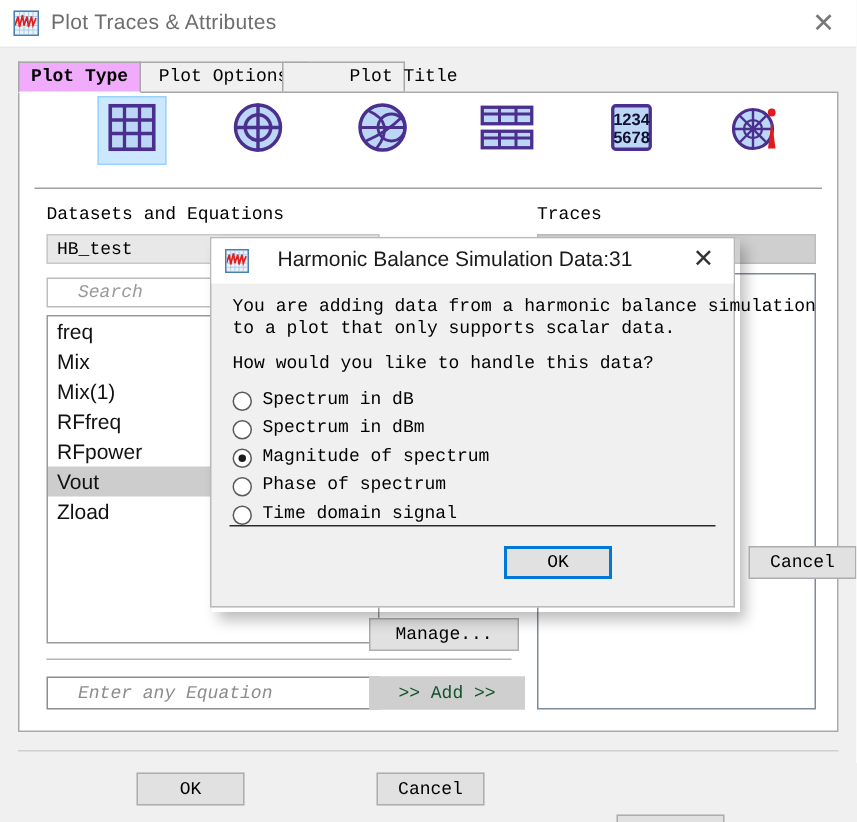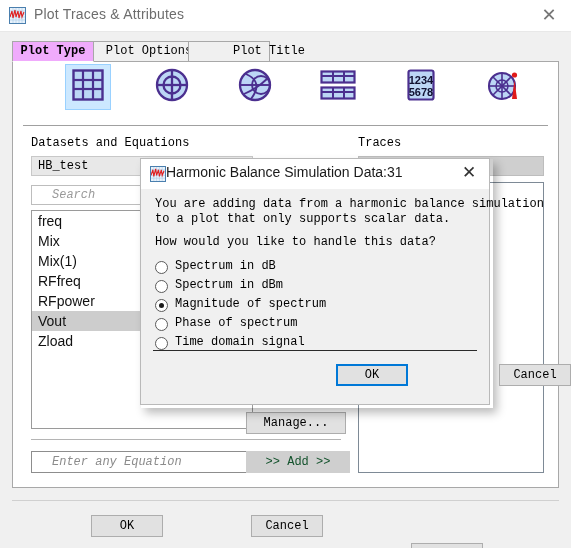--- a/index.html
+++ b/index.html
@@ -253,21 +253,21 @@
   }
   .m-icon {
     position: absolute; left: 9px; top: 7px;
     width: 16px; height: 16px;
     background: #cfe4f5;
     border: 1px solid #4a7fae;
     box-sizing: border-box;
     overflow: hidden;
   }
   .m-title-text {
-    position: absolute; left: 25px; top: 5px;
+    position: absolute; left: 44px; top: 5px;
     font-family: "Liberation Sans", sans-serif;
     font-size: 14px; color: #1a1a1a;
     white-space: nowrap;
   }
   .m-close {
     position: absolute; right: 10px; top: 4px;
     width: 20px; height: 20px;
     font-size: 17px; color: #333;
     text-align: center; line-height: 19px;
     font-family: "Liberation Sans", sans-serif;

